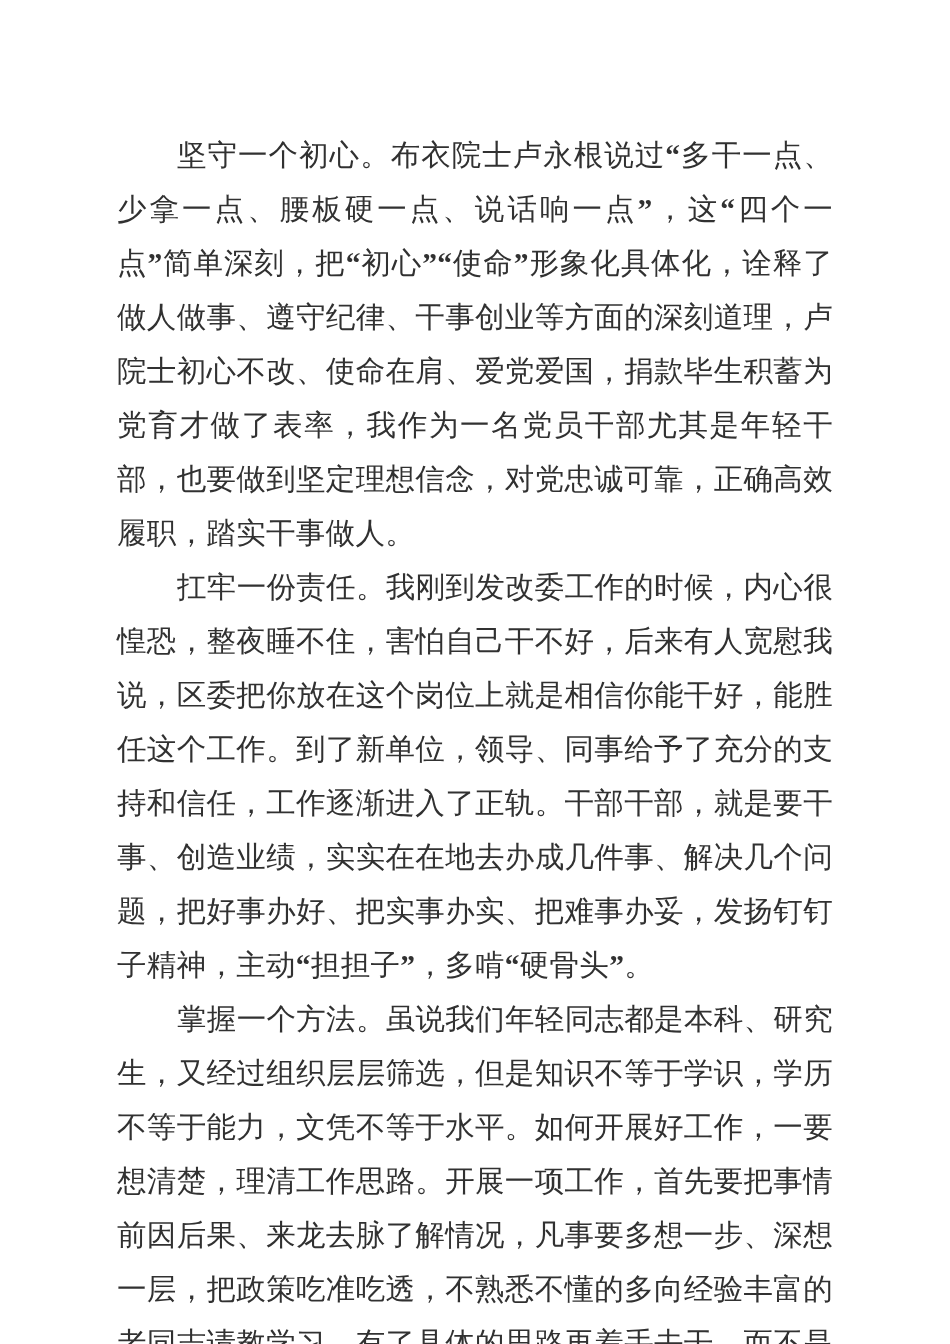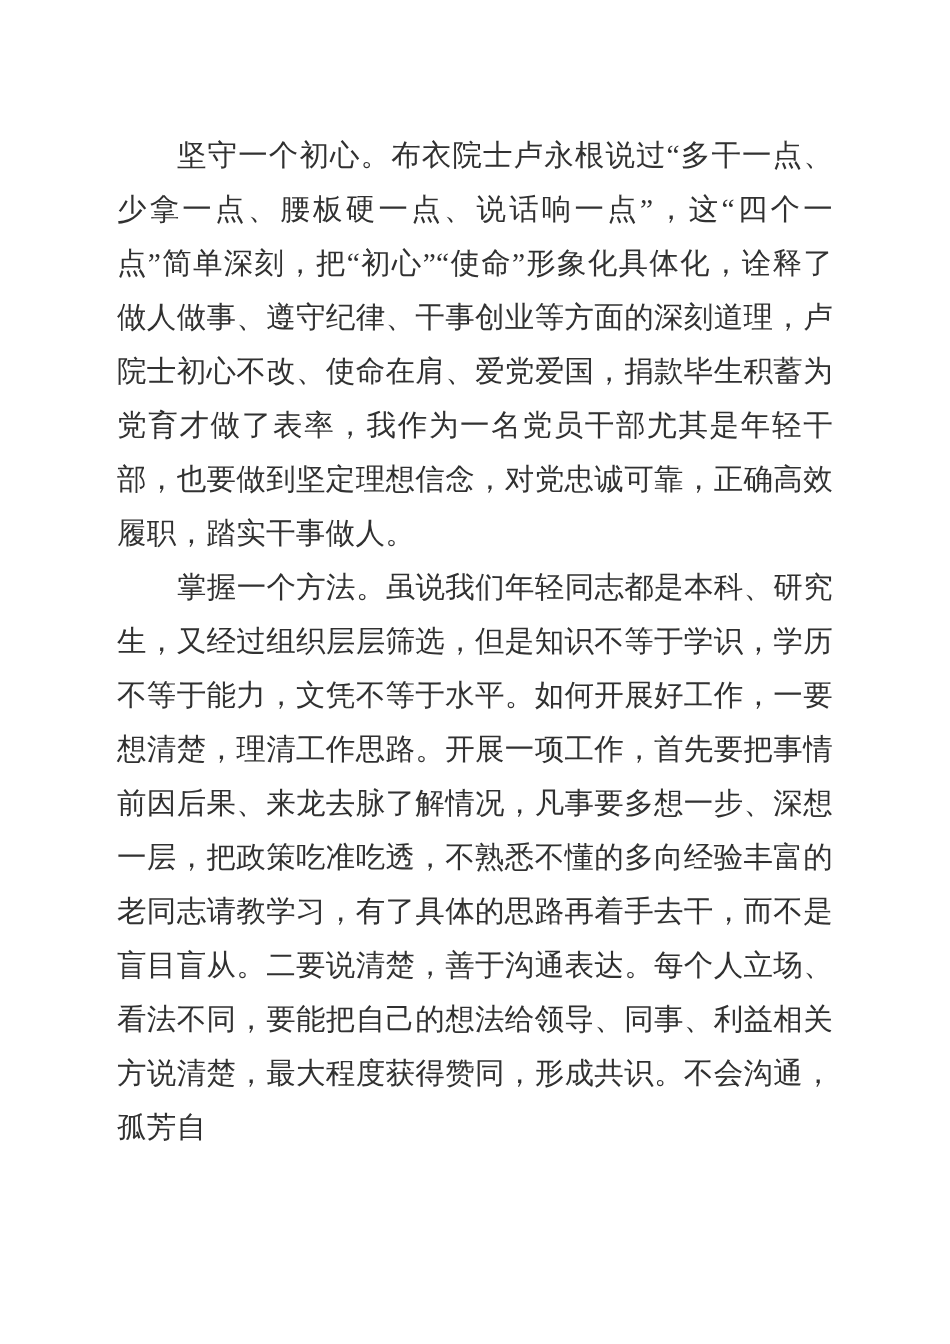--- a/index.html
+++ b/index.html
@@ -28,21 +28,21 @@
   .para {
     margin: 0;
     padding: 0;
     text-indent: 60px;
     font-size: 29.5px;
     line-height: 54px;
     letter-spacing: 0.3px;
     color: #1b1b1b;
     text-align: justify;
     text-justify: inter-character;
-    font-weight: 400;
+    font-weight: 700;
     word-break: break-all;
     white-space: normal;
     
     -webkit-font-smoothing: antialiased;
     font-family: "Liberation Serif", "DejaVu Serif", serif;
     font-synthesis: none;
   }
   .para + .para {
     margin-top: 0;
   }
@@ -51,15 +51,16 @@
     color: #222222;
     opacity: 0.93;
   }
 </style>
 </head>
 <body>
 
 <div class="page">
   <div class="doc-body">
     <p class="para">坚守一个初心。布衣院士卢永根说过“多干一点、少拿一点、腰板硬一点、说话响一点”，这“四个一点”简单深刻，把“初心”“使命”形象化具体化，诠释了做人做事、遵守纪律、干事创业等方面的深刻道理，卢院士初心不改、使命在肩、爱党爱国，捐款毕生积蓄为党育才做了表率，我作为一名党员干部尤其是年轻干部，也要做到坚定理想信念，对党忠诚可靠，正确高效履职，踏实干事做人。</p>
+    <p class="para">扛牢一份责任。我刚到发改委工作的时候，内心很惶恐，整夜睡不住，害怕自己干不好，后来有人宽慰我说，区委把你放在这个岗位上就是相信你能干好，能胜任这个工作。到了新单位，领导、同事给予了充分的支持和信任，工作逐渐进入了正轨。干部干部，就是要干事、创造业绩，实实在在地去办成几件事、解决几个问题，把好事办好、把实事办实、把难事办妥，发扬钉钉子精神，主动“担担子”，多啃“硬骨头”。</p>
     <p class="para">掌握一个方法。虽说我们年轻同志都是本科、研究生，又经过组织层层筛选，但是知识不等于学识，学历不等于能力，文凭不等于水平。如何开展好工作，一要想清楚，理清工作思路。开展一项工作，首先要把事情前因后果、来龙去脉了解情况，凡事要多想一步、深想一层，把政策吃准吃透，不熟悉不懂的多向经验丰富的老同志请教学习，有了具体的思路再着手去干，而不是盲目盲从。二要说清楚，善于沟通表达。每个人立场、看法不同，要能把自己的想法给领导、同事、利益相关方说清楚，最大程度获得赞同，形成共识。不会沟通，孤芳自</p>
   </div>
 </div>
 
 </body></html>

